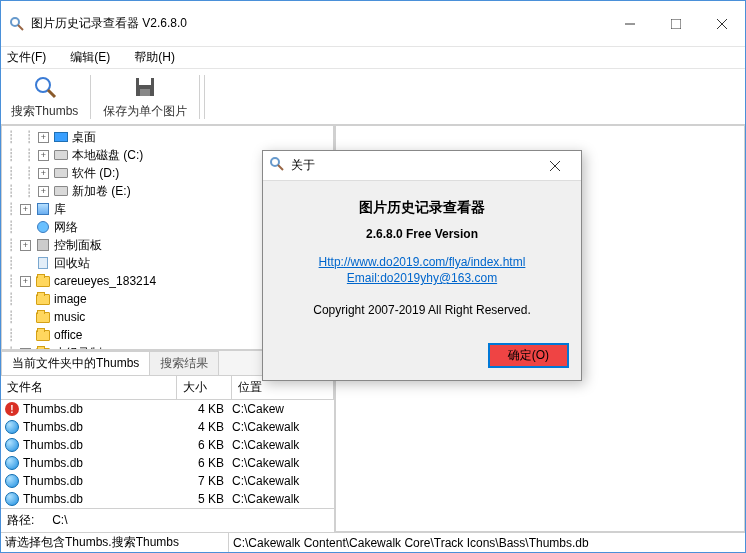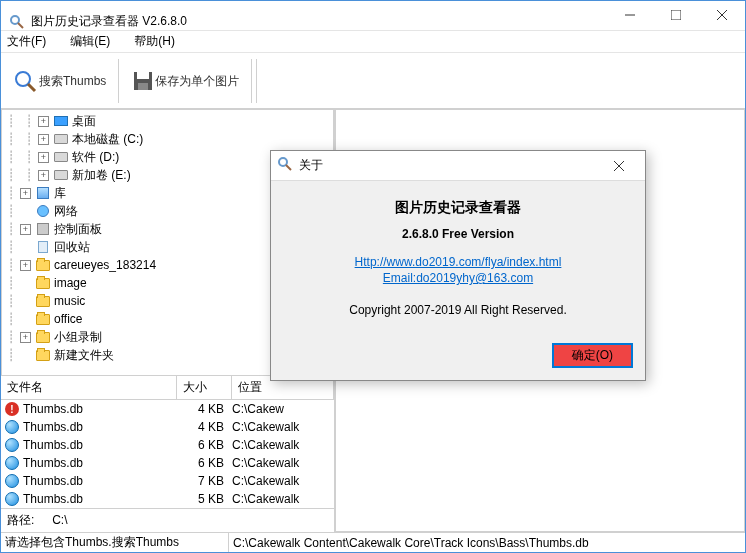--- a/index.html
+++ b/index.html
@@ -1,26 +1,26 @@
 <!DOCTYPE html>
 <html><head>
 <meta charset="utf-8">
 <style>
 * { box-sizing: border-box; margin: 0; padding: 0; font-family: "Microsoft YaHei", SimSun, sans-serif; font-size: 12px; }
 body { background: #fff; width: 746px; height: 553px; overflow: hidden; position: relative; }
 .window { border: 1px solid #4a90d9; width: 746px; height: 553px; display: flex; flex-direction: column; background: #fff; }
-.titlebar { height: 30px; background: #fff; display: flex; align-items: flex-end; padding: 0 0 0 8px; border-bottom: 1px solid #e5e5e5; }
+.titlebar { height: 46px; background: #fff; display: flex; align-items: center; padding: 0 0 0 8px; border-bottom: 1px solid #e5e5e5; }
 .titlebar .icon { width: 16px; height: 16px; margin-right: 6px; }
 .titlebar .title { flex: 1; color: #000; }
 .winbtns { display: flex; }
 .winbtn { width: 46px; height: 30px; display: flex; align-items: center; justify-content: center; color: #666; }
 .menubar { height: 22px; display: flex; align-items: center; padding: 0 6px; gap: 24px; border-bottom: 1px solid #e5e5e5; }
 .menuitem { color: #000; }
 .toolbar { height: 56px; display: flex; align-items: center; border-bottom: 1px solid #d0d0d0; padding: 2px 0; }
-.toolbtn { display: flex; align-items: center; justify-content: center; padding: 2px 10px; height: 52px; color: #333; }
+.toolbtn { display: flex; flex-direction: column; align-items: center; justify-content: center; padding: 2px 10px; height: 52px; color: #333; }
 .toolbtn .ticon { height: 28px; display: flex; align-items: center; justify-content: center; }
 .toolbtn .tlabel { margin-top: 2px; }
 .toolsep { width: 1px; height: 44px; background: #d0d0d0; margin: 0 2px; }
 .body { flex: 1; display: flex; min-height: 0; }
 .left { width: 334px; display: flex; flex-direction: column; border-right: 1px solid #d0d0d0; min-height: 0; }
 .tree { flex: 1; overflow: auto; padding: 2px 0; border: 1px solid #d0d0d0; margin: 0; }
 .tnode { display: flex; align-items: center; height: 18px; white-space: nowrap; font-family: SimSun, monospace; }
 .twister { width: 11px; height: 11px; border: 1px solid #888; display: inline-flex; align-items: center; justify-content: center; font-size: 9px; line-height: 1; color: #555; margin-right: 4px; }
 .twspacer { width: 11px; height: 11px; margin-right: 4px; display:inline-block; }
 .vline { display:inline-block; width: 18px; text-align:center; color:#999; }
@@ -48,21 +48,21 @@
 .row .c3 { flex: 1; overflow:hidden; text-overflow:ellipsis; white-space:nowrap; }
 .globe { width:14px; height:14px; border-radius:50%; background: radial-gradient(circle at 30% 30%, #aee1ff, #1f8fe0); border:1px solid #0d6bb0; }
 .err { width:14px; height:14px; border-radius:50%; background:#d93025; color:#fff; font-weight:bold; font-size:10px; display:flex; align-items:center; justify-content:center; }
 .pathbar { border-top:1px solid #d0d0d0; padding: 3px 6px; font-family: SimSun, monospace; }
 .right { flex:1; border:1px solid #d0d0d0; margin:0; background:#fff; }
 .status { height: 20px; border-top:1px solid #d0d0d0; display:flex; align-items:center; font-family: SimSun, monospace; }
 .status .sc1 { width: 228px; padding-left:4px; border-right:1px solid #d0d0d0; height:100%; display:flex; align-items:center; }
 .status .sc2 { flex:1; padding-left:4px; }
 
 
-.about { position:absolute; left:270px; top:150px; width:376px; background:#f0f0f0; border:1px solid #888; box-shadow: 3px 3px 12px rgba(0,0,0,.25); }
+.about { position:absolute; left:262px; top:150px; width:320px; background:#f0f0f0; border:1px solid #888; box-shadow: 3px 3px 12px rgba(0,0,0,.25); }
 .about .atitle { height:30px; background:#fff; display:flex; align-items:center; padding:0 6px; border-bottom:1px solid #ddd; }
 .about .atitle .t { flex:1; margin-left:6px; }
 .about .aclose { width:40px; height:28px; display:flex; align-items:center; justify-content:center; }
 .about .abody { padding: 18px 16px 12px; text-align:center; }
 .about .h1 { font-size: 14px; font-weight: bold; margin-bottom: 10px; font-family: SimSun, serif; }
 .about .ver { font-weight: bold; margin-bottom: 14px; }
 .about .link { color:#0066cc; text-decoration: underline; display:block; margin: 2px 0; }
 .about .copy { margin-top: 18px; margin-bottom: 14px; }
 .about .btnrow { display:flex; justify-content:flex-end; padding: 0 12px 12px; }
 .about .okbtn { border:2px solid #0078d7; background:#ef4444; padding: 2px 18px; }
@@ -243,20 +243,24 @@
           </div>
           <div class="tnode">
             <span class="vline">┊</span>
             <span class="twspacer"></span>
             <span class="ticon2">
               <span class="folder"></span>
             </span>
             <span>新建文件夹</span>
           </div>
         </div>
+      <div class="tabs">
+        <div class="tab">当前文件夹中的Thumbs</div>
+        <div class="tab inactive">搜索结果</div>
+      </div>
       <div class="listhdr">
         <div class="lh name">文件名</div>
         <div class="lh size">大小</div>
         <div class="lh loc">位置</div>
       </div>
       <div class="list" id="list">
           <div class="row">
             <span class="c1">
               <span class="err">!</span>
               <span>Thumbs.db</span>

